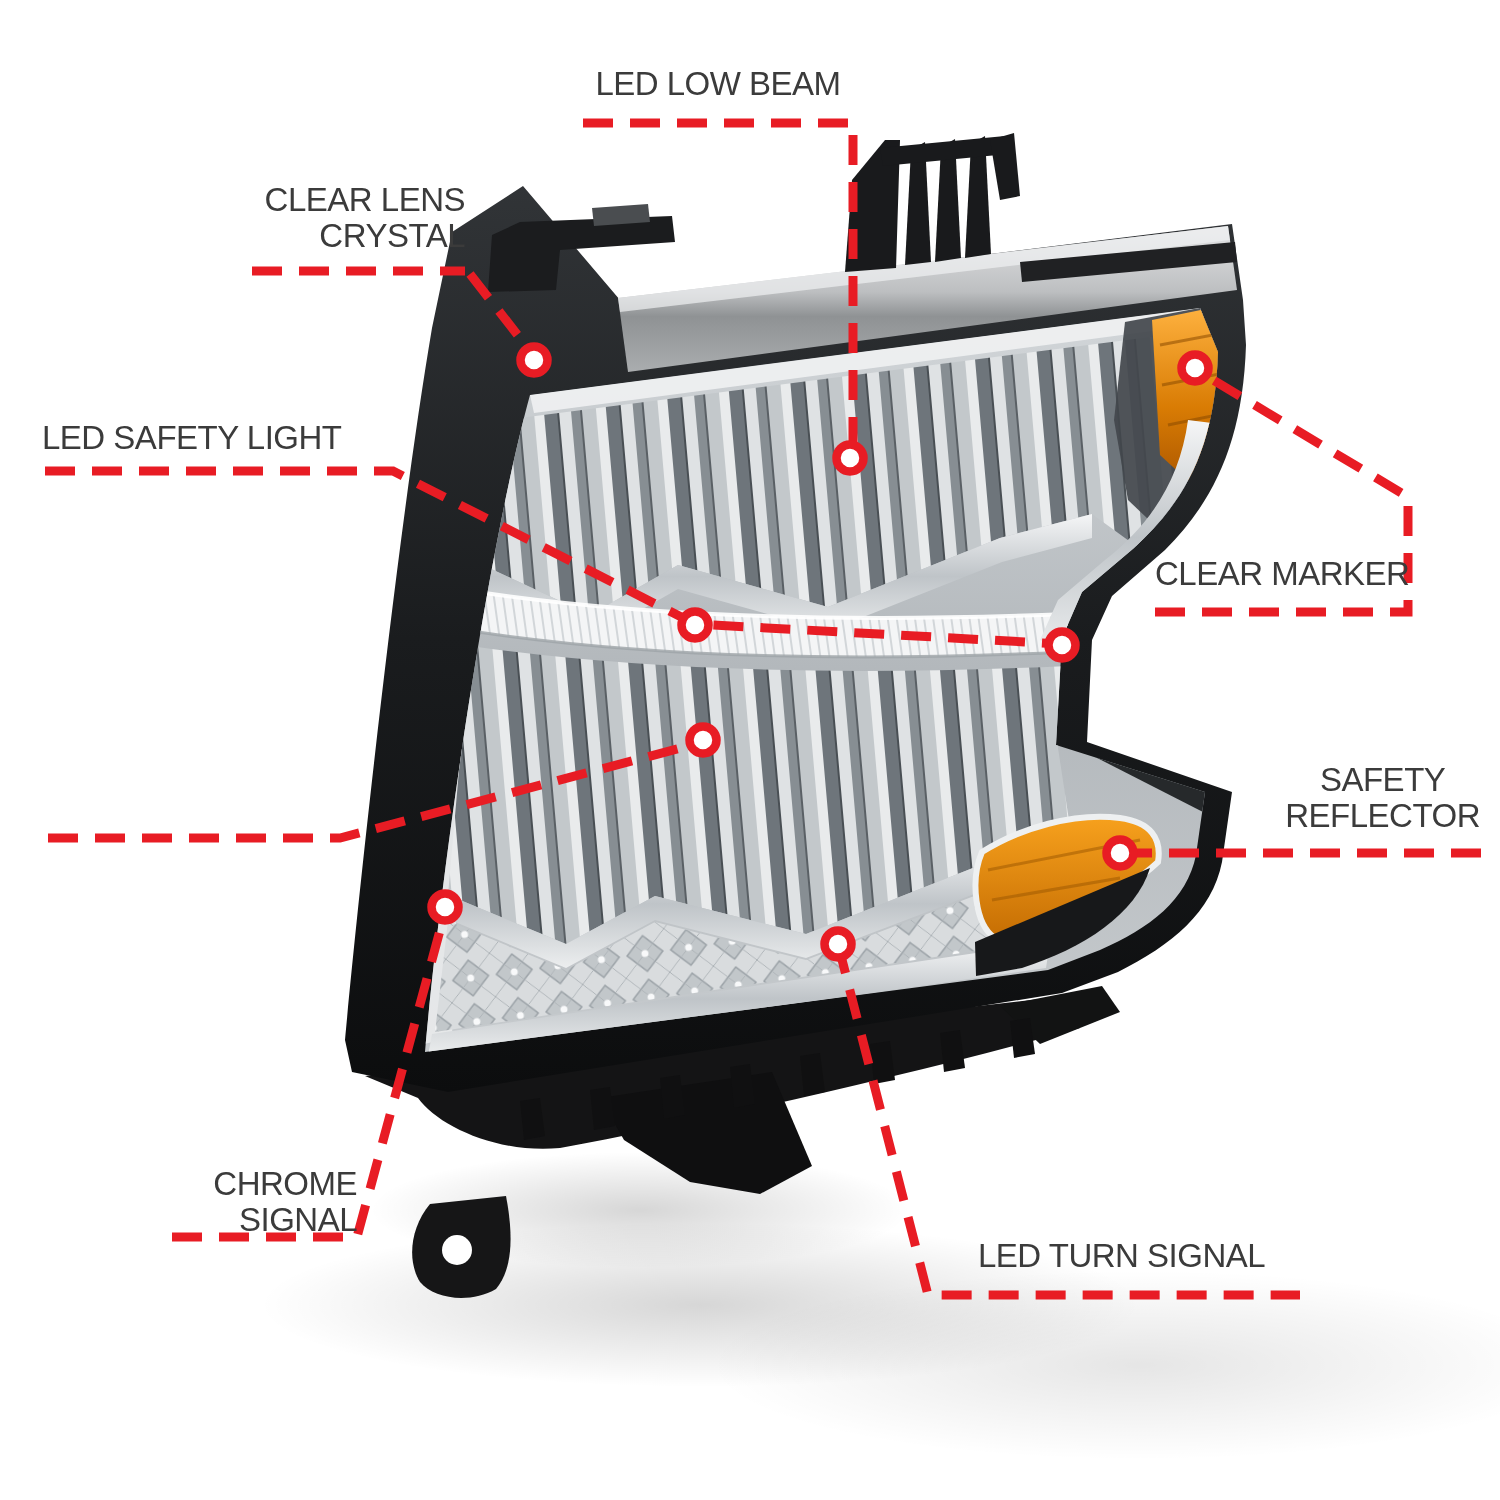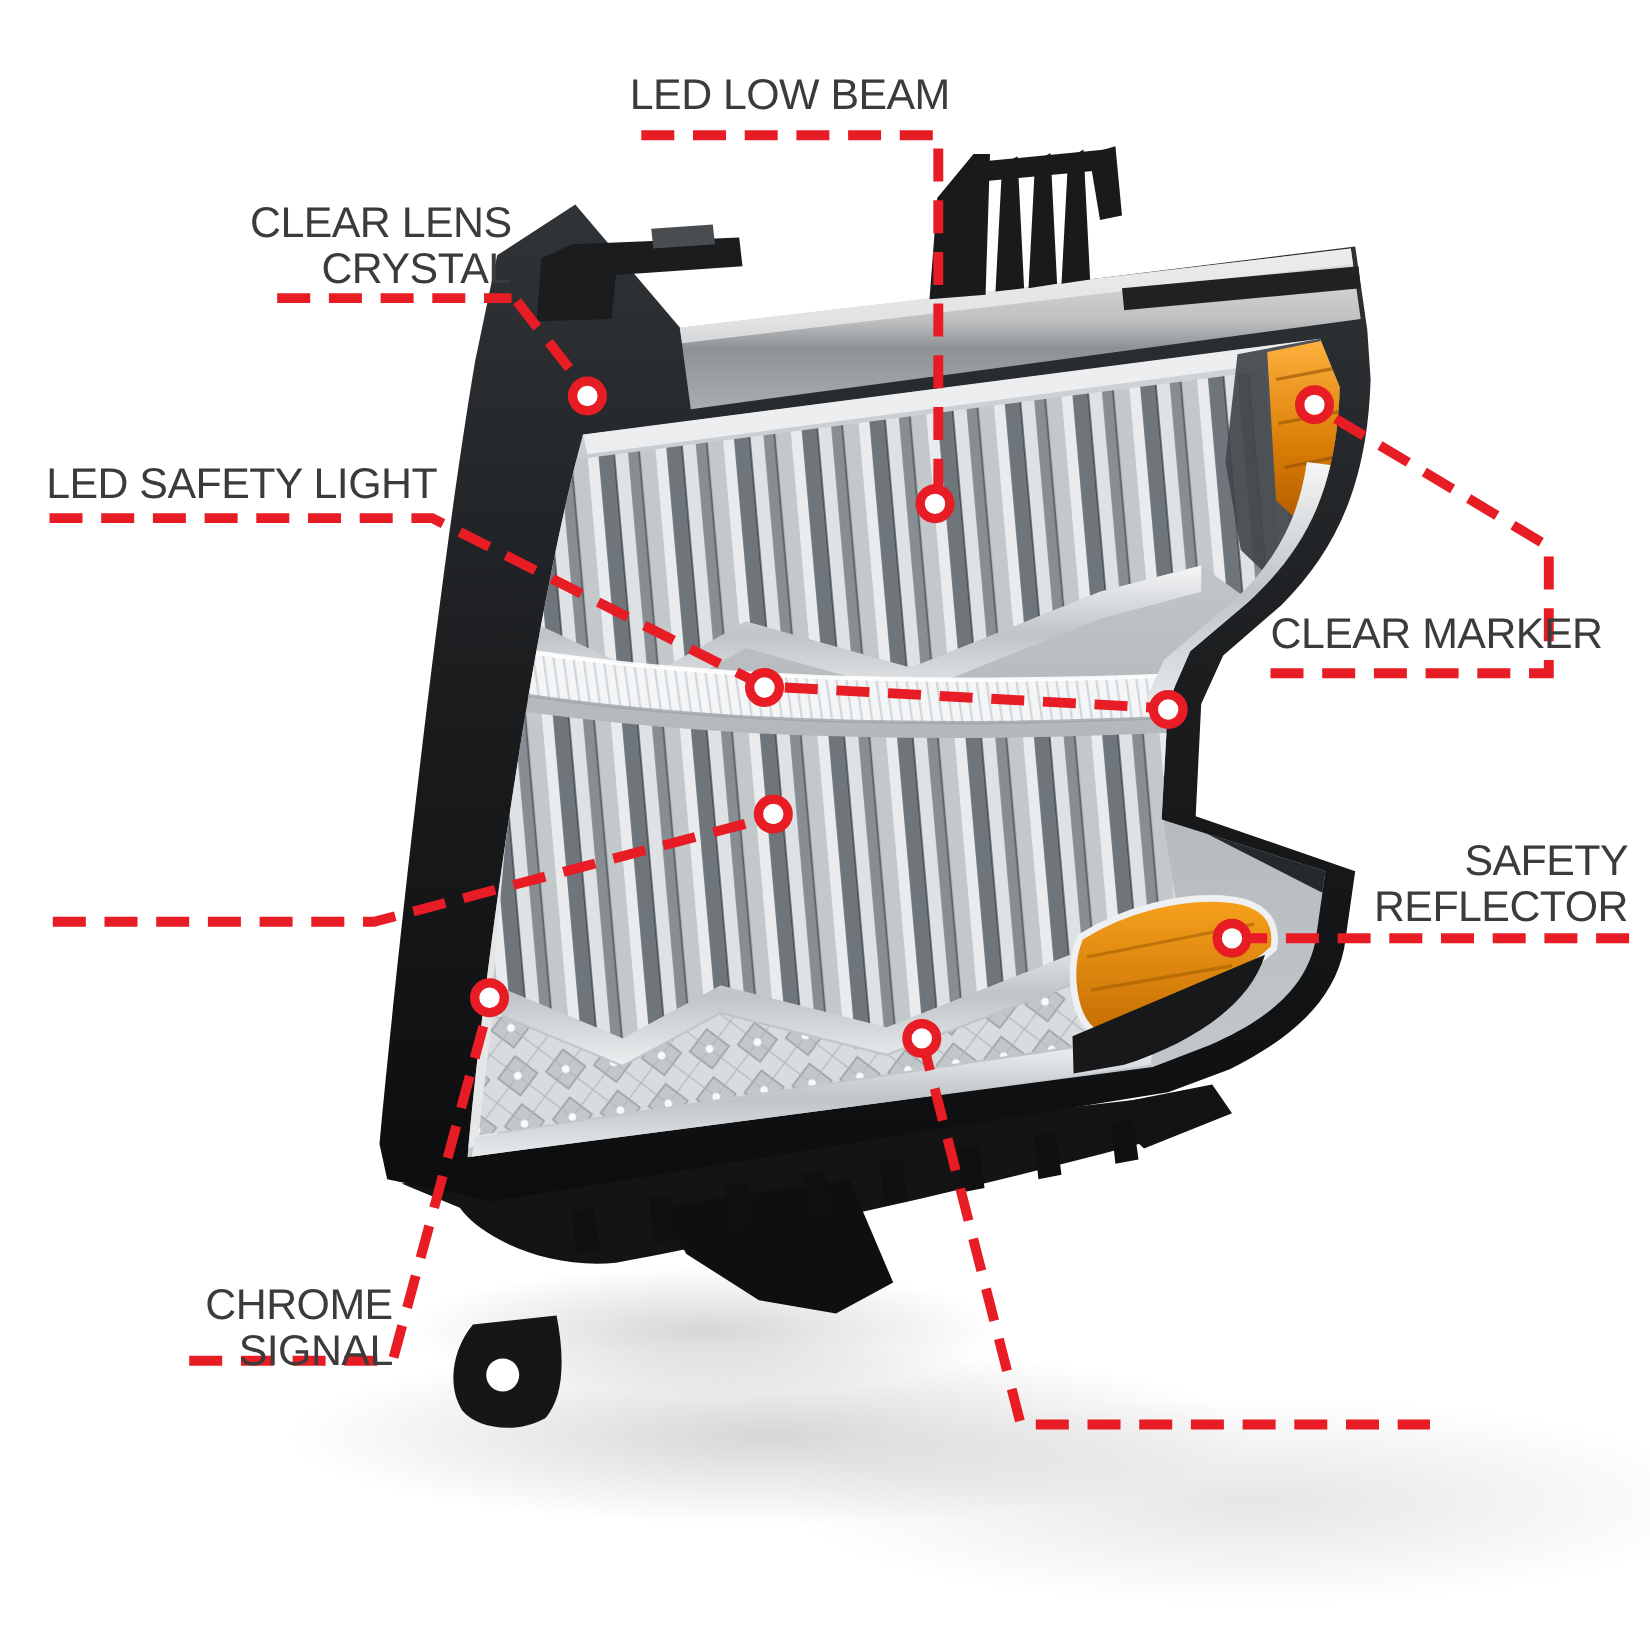--- a/index.html
+++ b/index.html
@@ -1,21 +1,21 @@
 <!DOCTYPE html>
 <html><head>
 <meta charset="utf-8">
 <style>
   html,body{margin:0;padding:0;background:#ffffff;}
   .stage{position:relative;width:1500px;height:1500px;background:#ffffff;overflow:hidden;}
   .art{position:absolute;left:0;top:0;width:1500px;height:1500px;}
   .callout{
     position:absolute;
     font-family:"Liberation Sans",sans-serif;
-    font-size:39px;
+    font-size:33px;
     line-height:1.08;
     font-weight:400;
     color:#3b3b3b;
     letter-spacing:-0.5px;
     white-space:nowrap;
   }
   .align-right{text-align:right;}
   .align-center{text-align:center;}
 </style>
 </head>
@@ -211,19 +211,20 @@
   <div class="callout" style="left:42px;top:420px;">LED SAFETY LIGHT</div>
 
 
   <div class="callout align-right" style="right:1143px;top:1142px;margin-top:24px;">
     <div>CHROME</div>
     <div>SIGNAL</div>
   </div>
 
   <div class="callout" style="left:1155px;top:556px;">CLEAR MARKER</div>
 
-  <div class="callout align-right" style="right:20px;top:762px;">
+  <div class="callout align-right" style="right:20px;top:762px;text-align:center;">
     <div>SAFETY</div>
     <div>REFLECTOR</div>
   </div>
 
+  <div class="callout" style="left:978px;top:1238px;">LED TURN SIGNAL</div>
 
 </div>
 
 </body></html>

